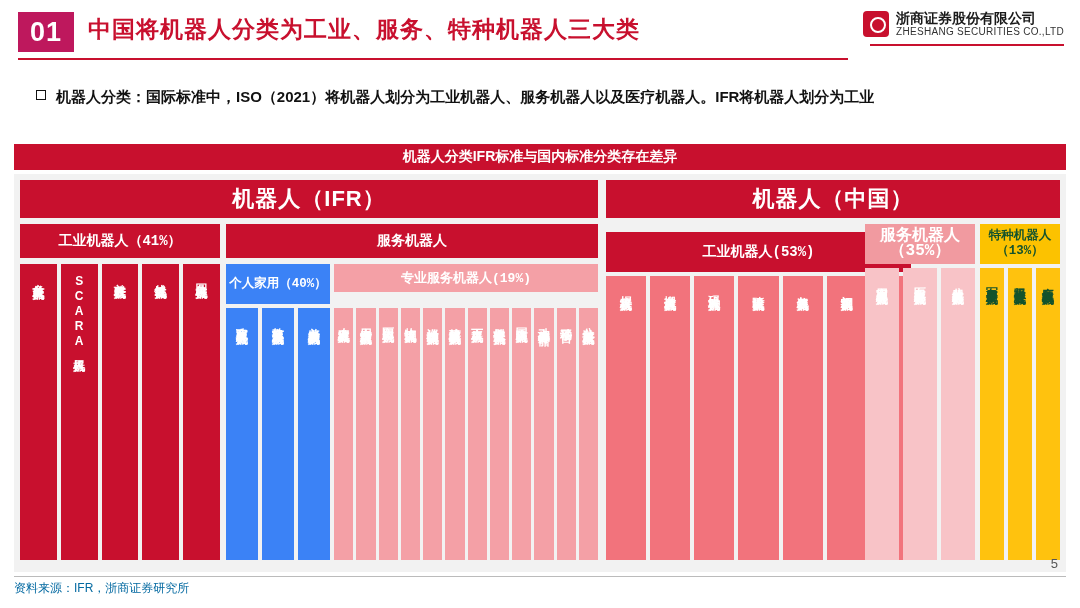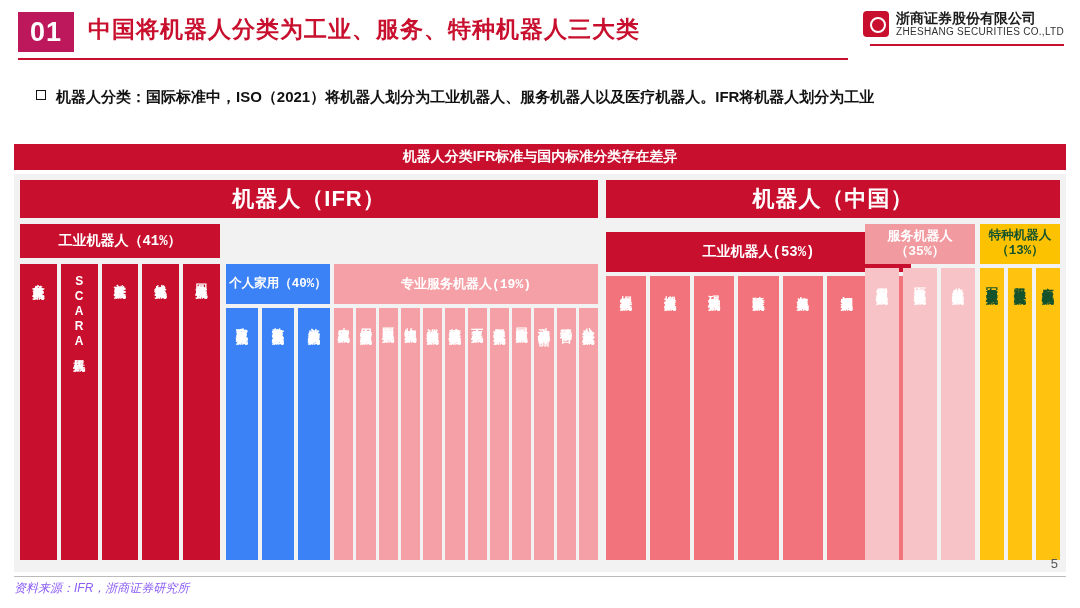--- a/index.html
+++ b/index.html
@@ -97,21 +97,21 @@
   .c-dark{background:#c8102e;}
   .c-pink{background:#f4a0a6;}
   .c-pink-l{background:#f8c3c7;}
   .c-pink-m{background:#f19aa0;}
   .c-rose{background:#f2737c;}
   .c-rose2{background:#3b82f6;}
   .c-yellow{background:#ffc20e;}
   .c-yellow2{background:#fcc200;}
   .c-txtdark{color:#14532d;}
   .footnote{
-    position:absolute;left:14px;top:580px;font-size:12px;color:#8b5cf6;font-style:italic;
+    position:absolute;left:14px;top:580px;font-size:12px;color:#0369a1;
   }
   .pagenum{
     position:absolute;right:22px;top:556px;font-size:13px;color:#555;
   }
   .bottom-rule{
     position:absolute;left:14px;top:576px;width:1052px;height:1px;background:#bbb;
   }
 </style>
 </head>
 <body>
@@ -156,38 +156,39 @@
         <div class="leaf c-dark" style="flex:1;">
             <span class="vert">线性机器人</span>
           </div>
         <div class="leaf c-dark" style="flex:1;">
             <span class="vert">圆柱机器人</span>
           </div>
       </div>
     </div>
 
     <div style="position:absolute;left:206px;top:44px;right:0;bottom:0;">
+      <div class="cell lvl2 c-dark" style="width:100%;margin-top:0;">服务机器人</div>
 
       <div style="position:absolute;left:0;top:40px;width:104px;bottom:6px;">
         <div class="cell c-rose2" style="height:40px;font-size:12.5px;line-height:15px;flex-direction:column;">个人家用（40%）</div>
         <div style="position:absolute;left:0;top:44px;width:104px;bottom:0;display:flex;gap:4px;">
           <div class="leaf c-rose2" style="flex:1;">
               <span class="vert">家政服务机器人</span>
             </div>
           <div class="leaf c-rose2" style="flex:1;">
               <span class="vert">教育娱乐机器人</span>
             </div>
           <div class="leaf c-rose2" style="flex:1;">
               <span class="vert">养老助残机器人</span>
             </div>
         </div>
       </div>
 
       <div style="position:absolute;left:108px;top:40px;right:0;bottom:6px;">
-        <div class="cell c-pink" style="height:40px;font-size:13px;">专业服务机器人(19%)</div>
+        <div class="cell c-pink" style="height:28px;font-size:13px;">专业服务机器人(19%)</div>
         <div style="position:absolute;left:0;top:44px;right:0;bottom:0;display:flex;gap:3px;">
           <div class="leaf c-pink" style="flex:1;">
               <span class="vert">农业机器人</span>
             </div>
           <div class="leaf c-pink" style="flex:1;">
               <span class="vert">专用清洁机器人</span>
             </div>
           <div class="leaf c-pink" style="flex:1;">
               <span class="vert">医用机器人</span>
             </div>
@@ -247,21 +248,21 @@
         <div class="leaf c-rose" style="flex:1;">
             <span class="vert">切割机器人</span>
           </div>
         <div class="leaf c-rose" style="flex:1;">
             <span class="vert">净室机器人</span>
           </div>
       </div>
     </div>
 
     <div style="position:absolute;left:259px;top:44px;width:110px;bottom:0;">
-      <div class="cell c-pink-m" style="height:40px;font-size:13px;line-height:15px;flex-direction:column;">服务机器人（35%）</div>
+      <div class="cell c-pink-m" style="height:40px;font-size:16px;line-height:15px;flex-direction:column;">服务机器人（35%）</div>
       <div style="position:absolute;left:0;top:44px;right:0;bottom:6px;display:flex;gap:4px;">
         <div class="leaf c-pink-l" style="flex:1;">
             <span class="vert">家用服务机器人</span>
           </div>
         <div class="leaf c-pink-l" style="flex:1;">
             <span class="vert">医疗服务机器人</span>
           </div>
         <div class="leaf c-pink-l" style="flex:1;">
             <span class="vert">公共服务机器人</span>
           </div>

